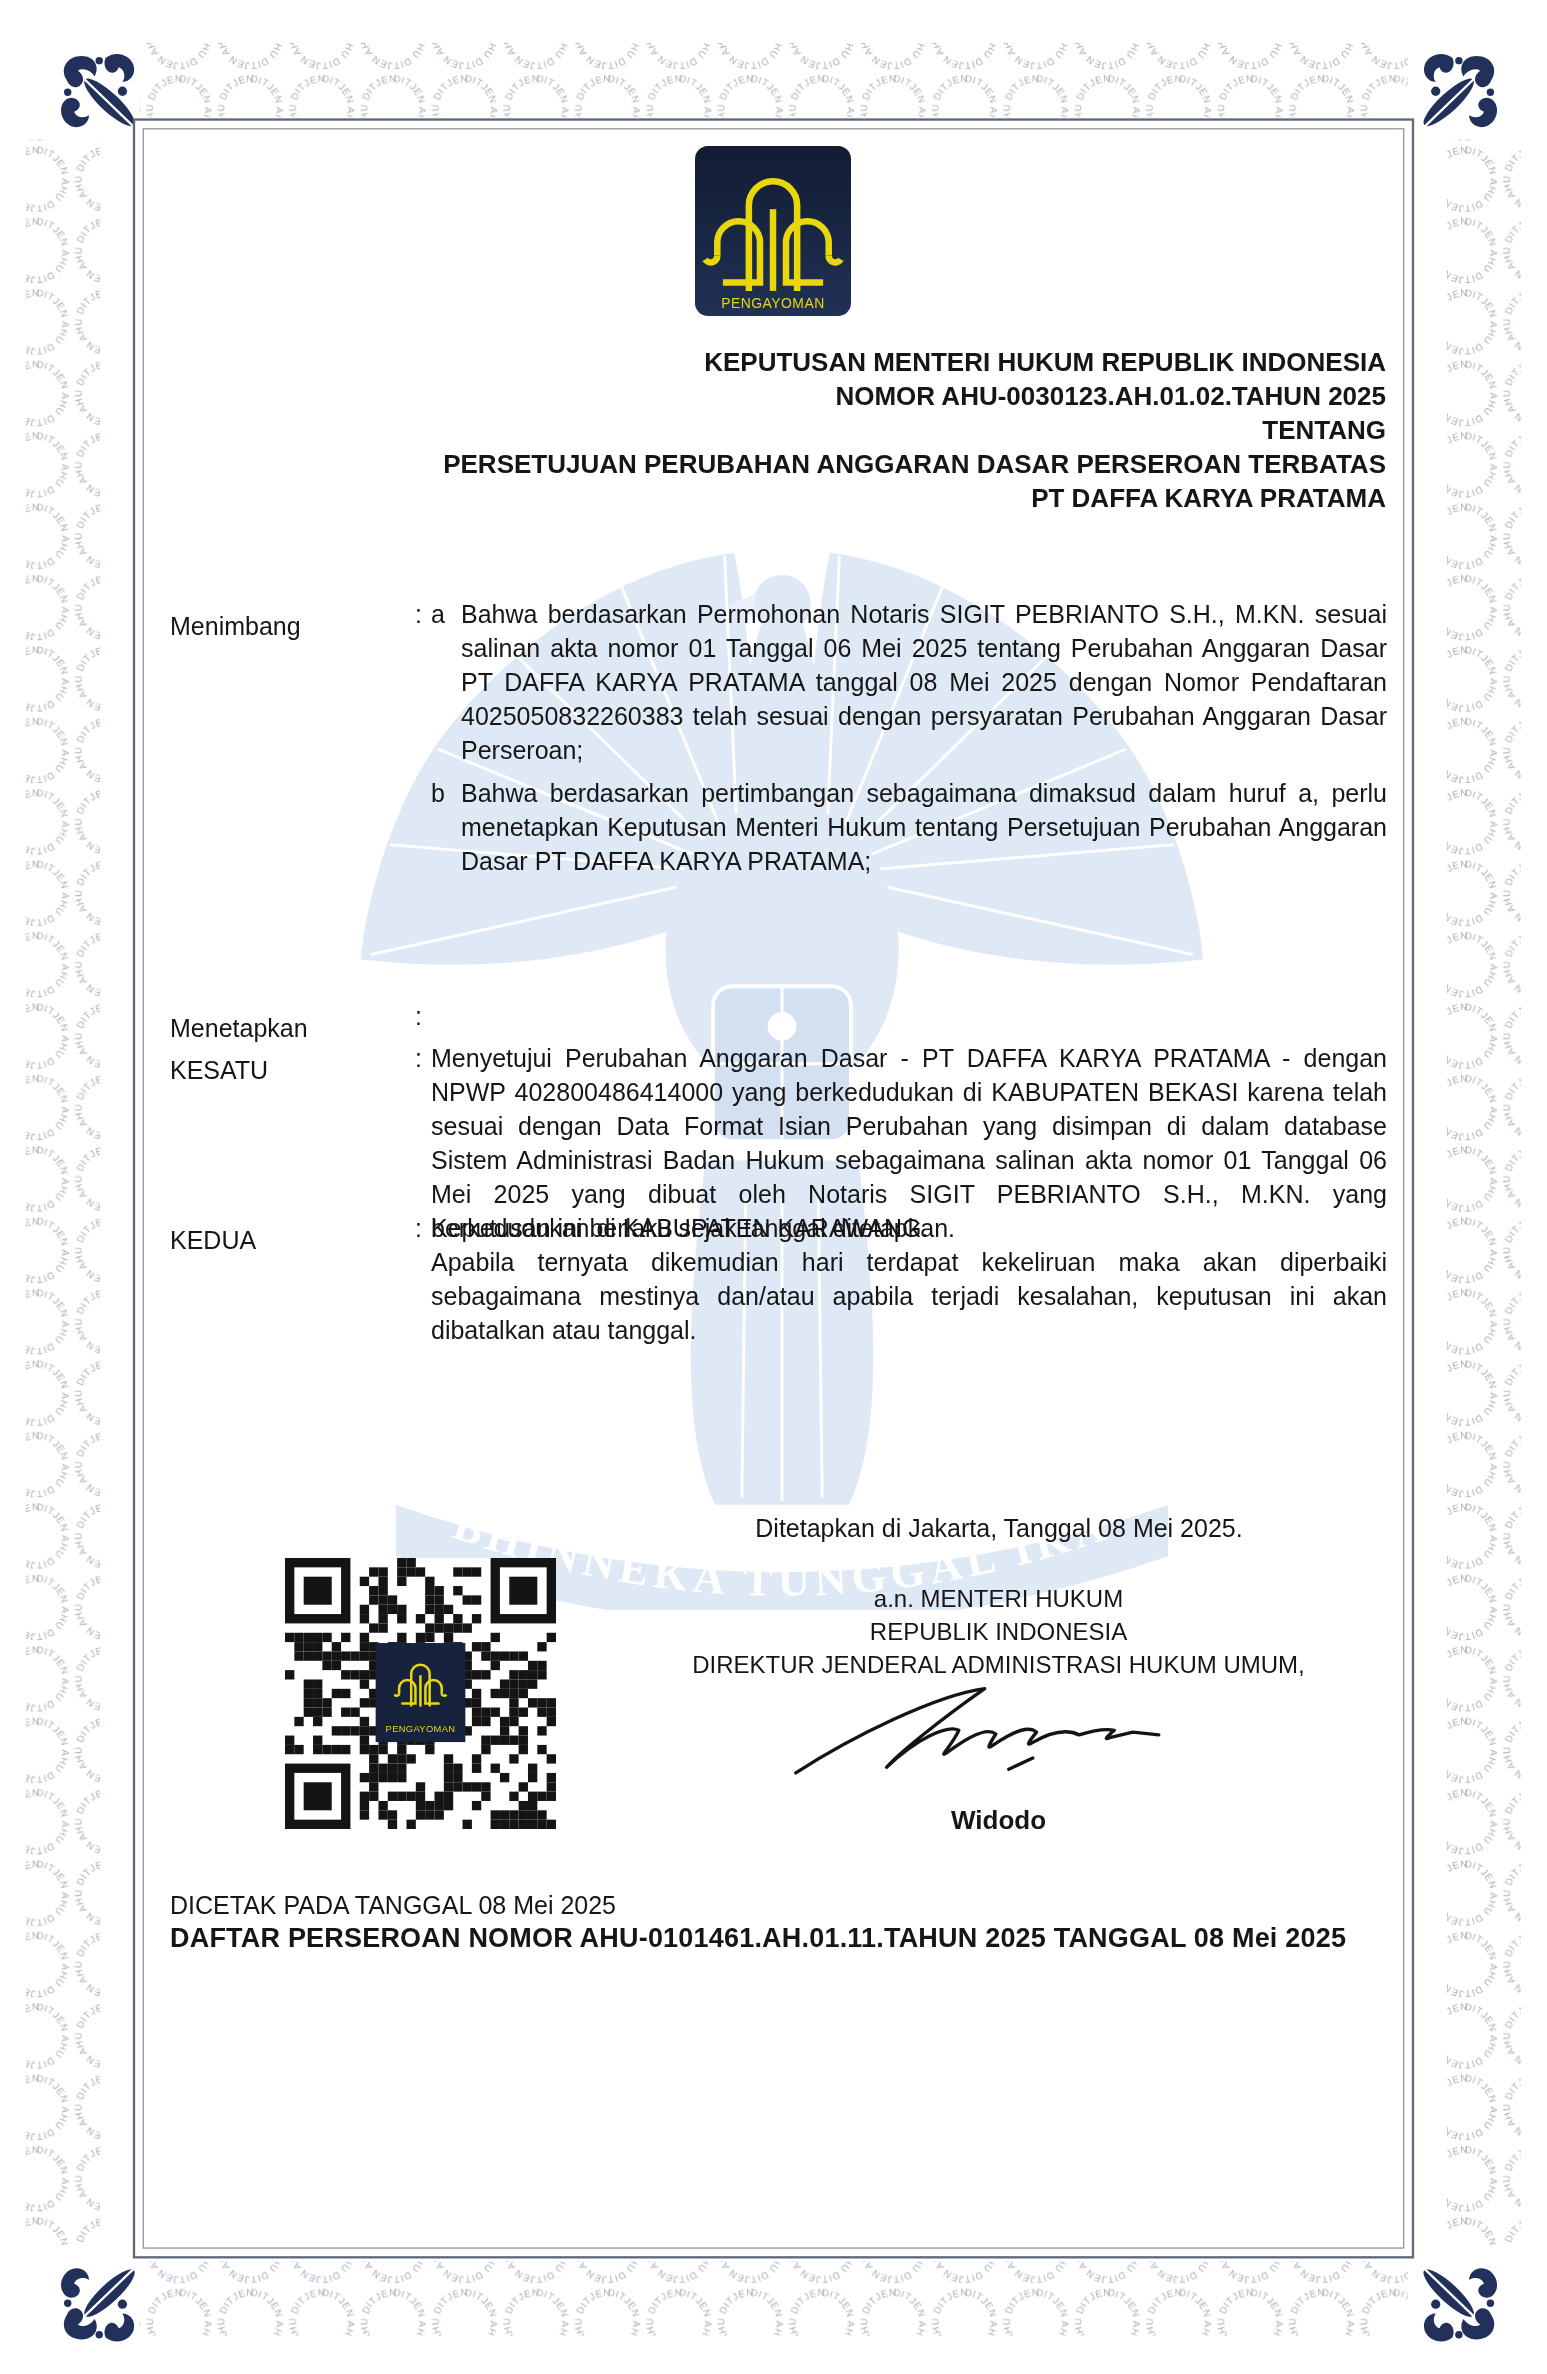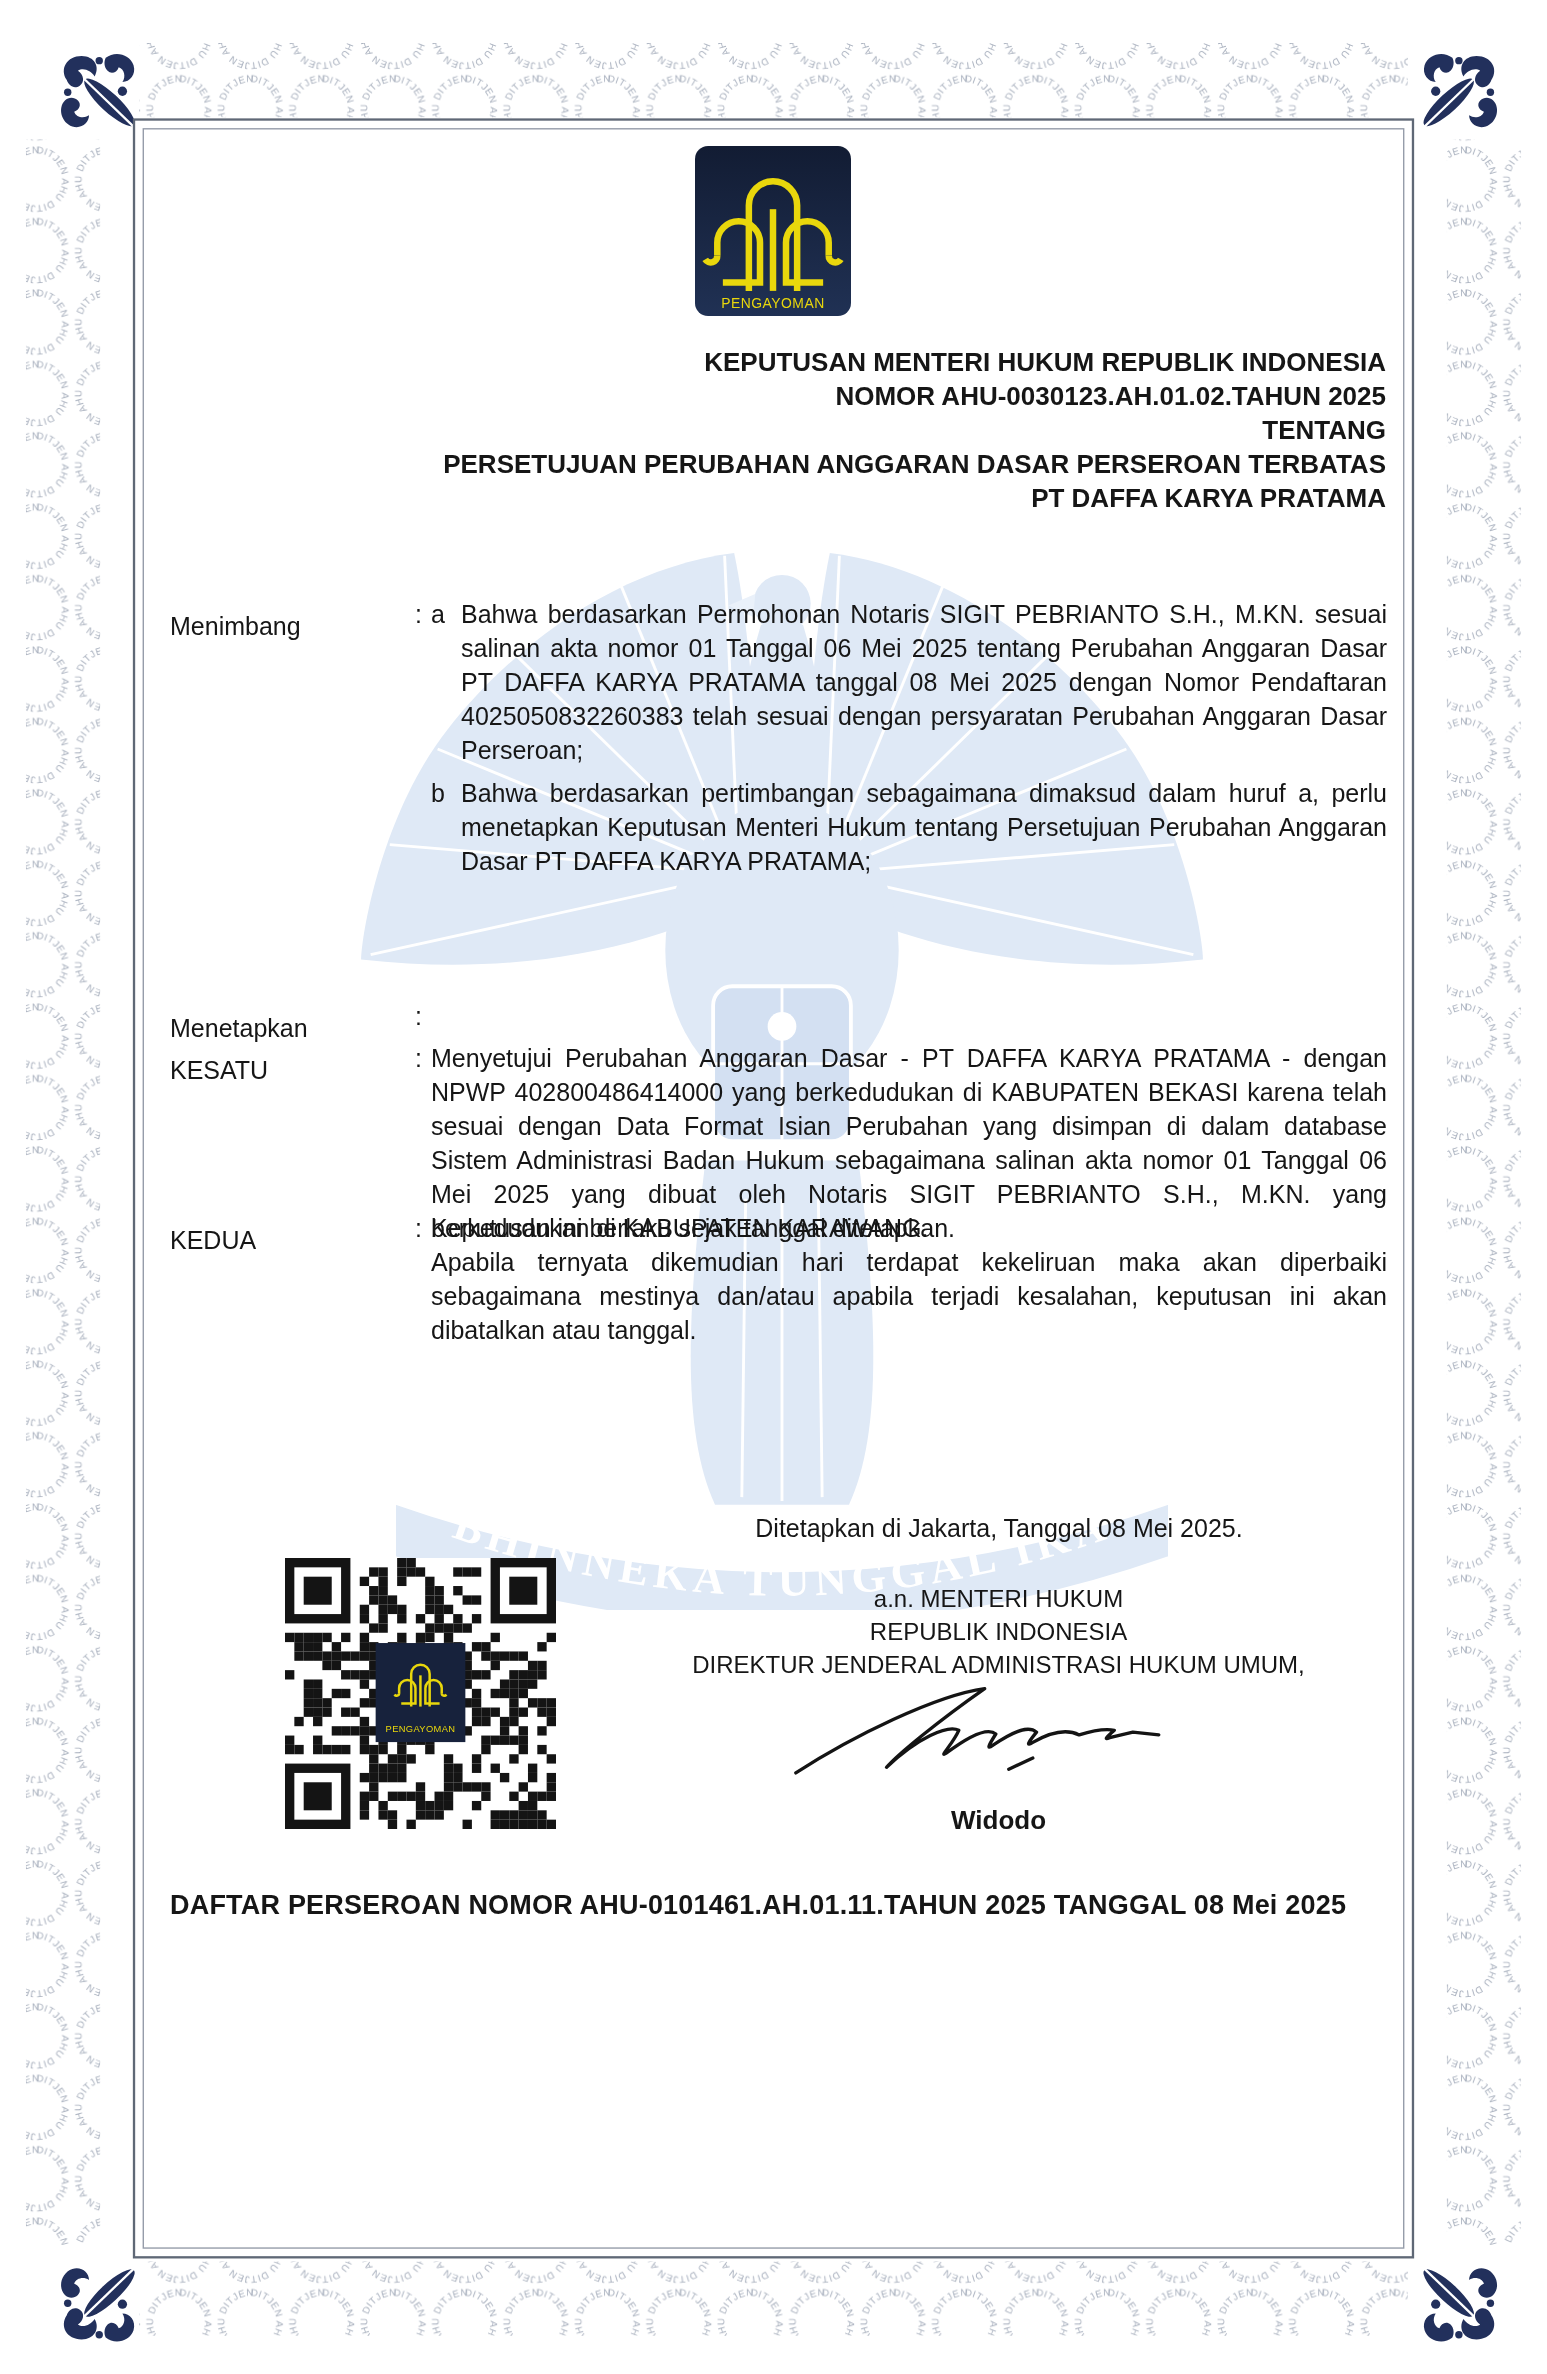--- a/index.html
+++ b/index.html
@@ -524,17 +524,18 @@
       </g>
 
     <g>
       <rect x="97" y="91" width="96" height="106" fill="#17223c"></rect>
       <use href="#logo-emblem" transform="translate(113,102) scale(0.38)"></use>
       <text x="145" y="186" text-anchor="middle" font-family="Liberation Sans, DejaVu Sans, sans-serif" font-size="10" letter-spacing="0.4" fill="#e9d70c">PENGAYOMAN</text>
     </g>
   </svg>
 
   <div id="footer-block" class="abs">
+    <div id="footer-line1">DICETAK PADA TANGGAL 08 Mei 2025</div>
     <div id="footer-line2">DAFTAR PERSEROAN NOMOR AHU-0101461.AH.01.11.TAHUN 2025 TANGGAL 08 Mei 2025</div>
   </div>
 
 </div>
 
 
 </body></html>

